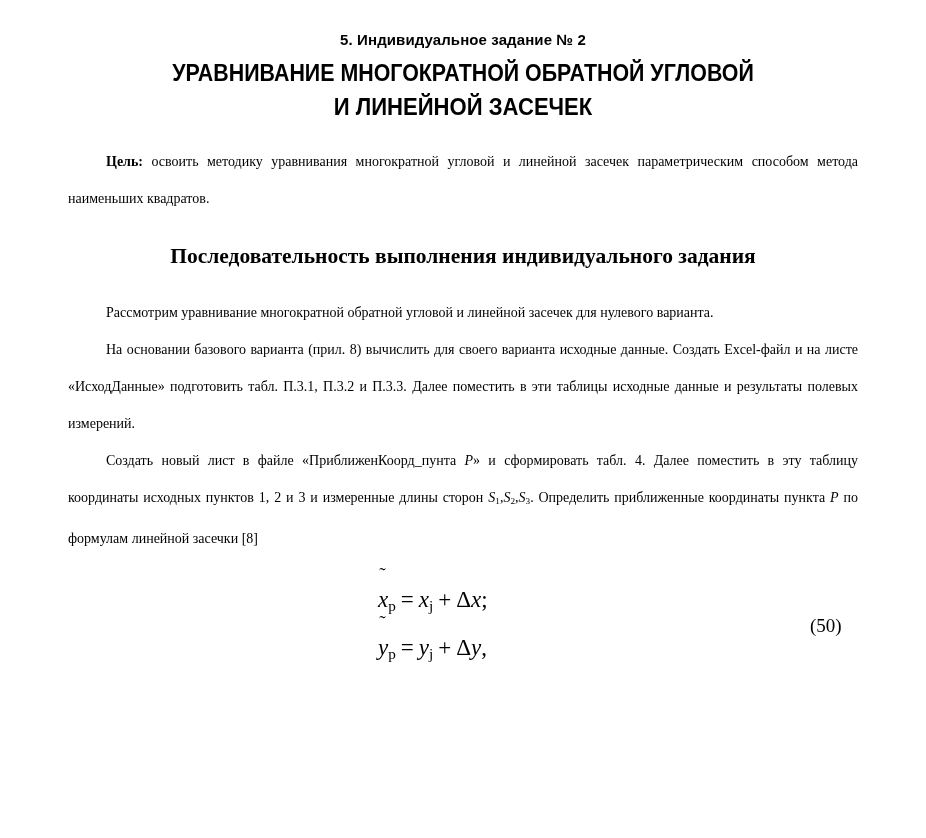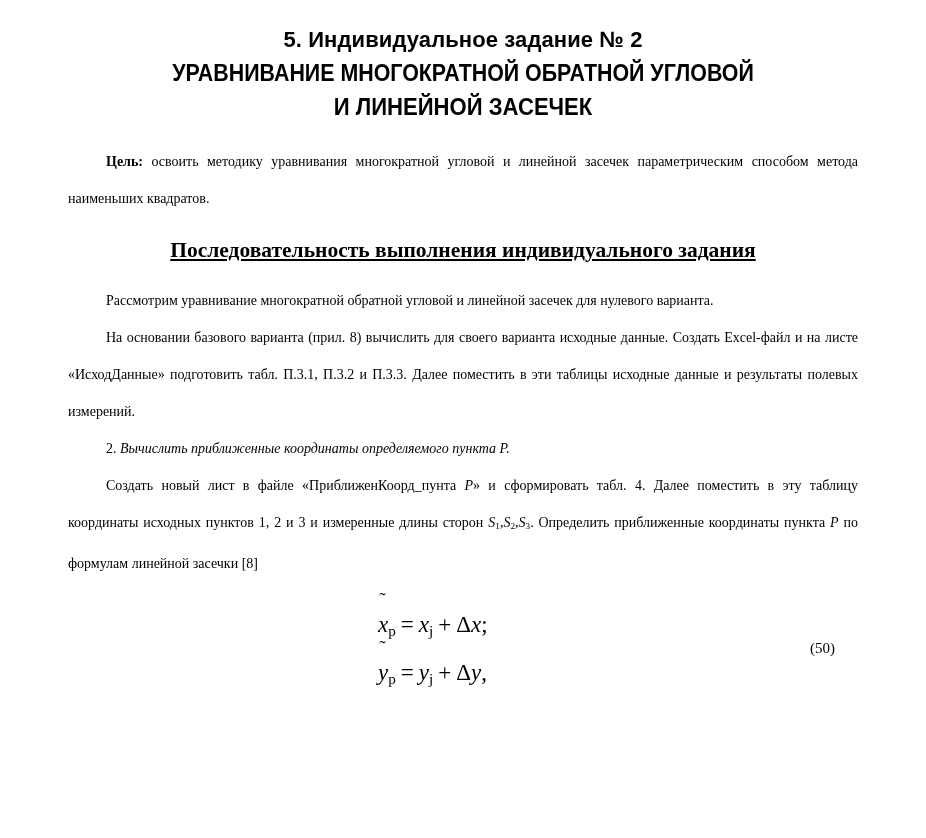--- a/index.html
+++ b/index.html
@@ -22,21 +22,21 @@
   }
 
   
   .title-block {
     padding-top: 24px;
     text-align: center;
   }
   .title-line-1 {
     font-family: "Liberation Sans", "DejaVu Sans", sans-serif;
     font-weight: bold;
-    font-size: 22px;
+    font-size: 15px;
     letter-spacing: 0.1px;
     line-height: 32px;
     white-space: nowrap;
   }
   .title-line-2,
   .title-line-3 {
     font-family: "Liberation Sans", "DejaVu Sans", sans-serif;
     font-weight: bold;
     font-size: 23px;
     line-height: 34px;
@@ -64,27 +64,26 @@
     text-align: justify;
     text-indent: 38px;
     font-family: "Liberation Serif", "DejaVu Serif", serif;
   }
 
   .spacer-goal   { height: 19px; }
   .spacer-seq    { height: 18px; }
   .spacer-after-seq { height: 17px; }
 
   .subhead {
-    margin: 0;
+    margin: 6px;
     font-size: 21.5px;
     line-height: 30px;
     font-weight: bold;
     text-align: center;
     font-family: "Liberation Serif", "DejaVu Serif", serif;
-    text-decoration: underline;
   }
 
   b.lead { font-weight: bold; }
   i.it { font-style: italic; }
   i.mathvar { font-style: italic; font-family: "Liberation Serif", "DejaVu Serif", serif; }
   sub.sb { font-size: 0.66em; vertical-align: -0.25em; font-style: normal; }
 
   
   .formula-block {
     position: relative;
@@ -98,21 +97,21 @@
     font-size: 23px;
     line-height: 42px;
     font-family: "Liberation Serif", "DejaVu Serif", serif;
     white-space: nowrap;
   }
   .formula-stack .frow { display: block; }
   .eqnum {
     position: absolute;
     left: 810px;
     top: 36px;
-    font-size: 15px;
+    font-size: 19px;
     font-family: "Liberation Serif", "DejaVu Serif", serif;
   }
   .tilde-wrap {
     display: inline-block;
     position: relative;
   }
   .tilde-wrap > .tmark {
     position: absolute;
     left: 50%;
     top: -0.72em;
@@ -144,21 +143,20 @@
 
     <p class="subhead">Последовательность выполнения индивидуального задания</p>
 
     <div class="spacer-after-seq"></div>
 
     <p class="para">Рассмотрим уравнивание многократной обратной угловой и линейной засечек для нулевого варианта.</p>
 
 
     <p class="para">На основании базового варианта (прил. 8) вычислить для своего варианта исходные данные. Создать Excel-файл и на листе «ИсходДанные» подготовить табл. П.3.1, П.3.2 и П.3.3. Далее поместить в эти таблицы исходные данные и результаты полевых измерений.</p>
 
-    <p class="para"><span>2.</span>&nbsp;<i class="it">Вычислить приближенные координаты определяемого пункта</i>&nbsp;<i class="it mathvar">P</i><i class="it">.</i></p>
 
     <p class="para"><span>Создать новый лист в файле «ПриближенКоорд_пунта</span>&nbsp;<i class="mathvar">P</i><span>» и сформировать табл. 4. Далее поместить в эту таблицу координаты исходных пунктов 1, 2 и 3 и измеренные длины сторон</span>&nbsp;<span class="sides-group"><i class="mathvar">S</i><sub class="sb">1</sub>,<i class="mathvar">S</i><sub class="sb">2</sub>,<i class="mathvar">S</i><sub class="sb">3</sub></span><span>. Определить приближенные координаты пункта</span>&nbsp;<i class="mathvar">P</i>&nbsp;<span>по формулам линейной засечки [8]</span></p>
 
   </div>
 
   <div class="formula-block">
     <div class="formula-stack">
 
       <span class="frow"><span class="tilde-wrap"><span class="tmark">˜</span><i class="mathvar">x</i></span><sub class="sb">p</sub><span class="op">=</span><i class="mathvar">x</i><sub class="sb">j</sub><span class="op">+</span><span>Δ</span><i class="mathvar">x</i><span>;</span></span>
 

